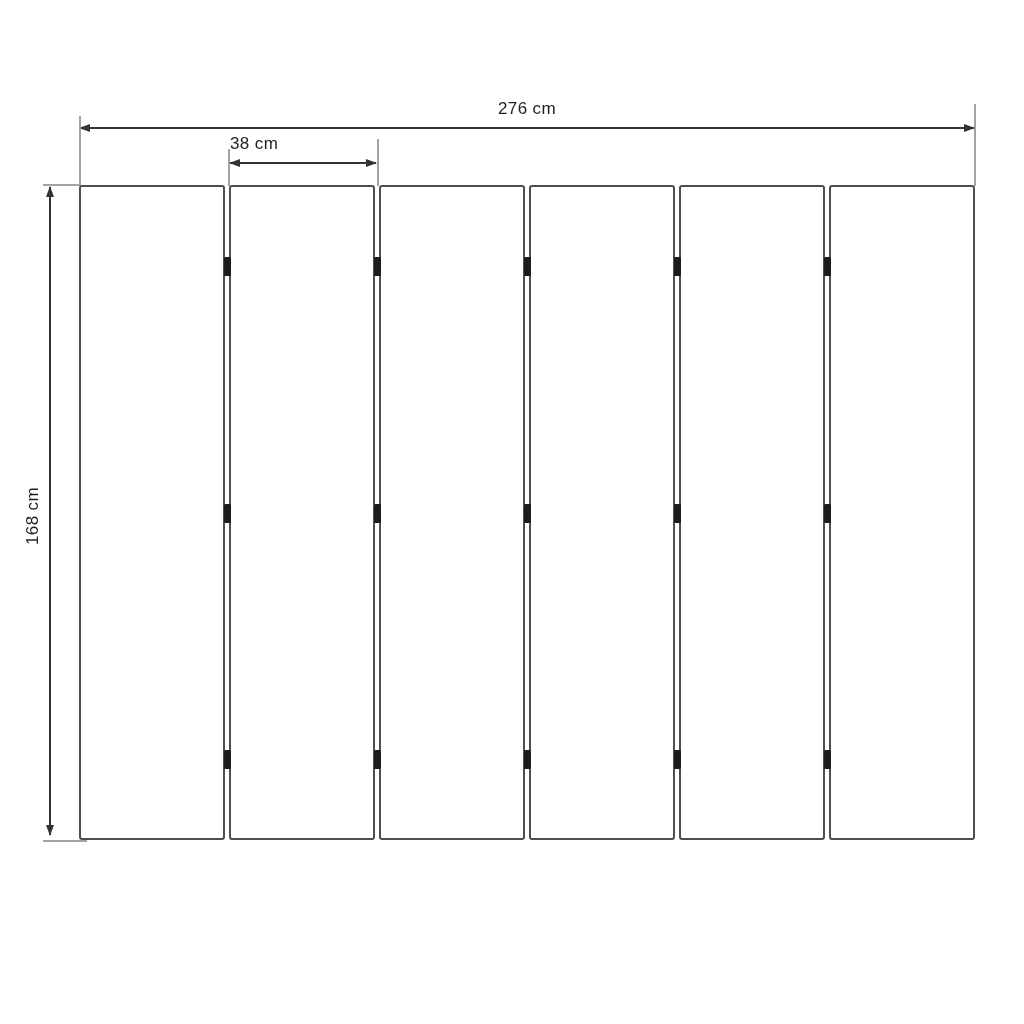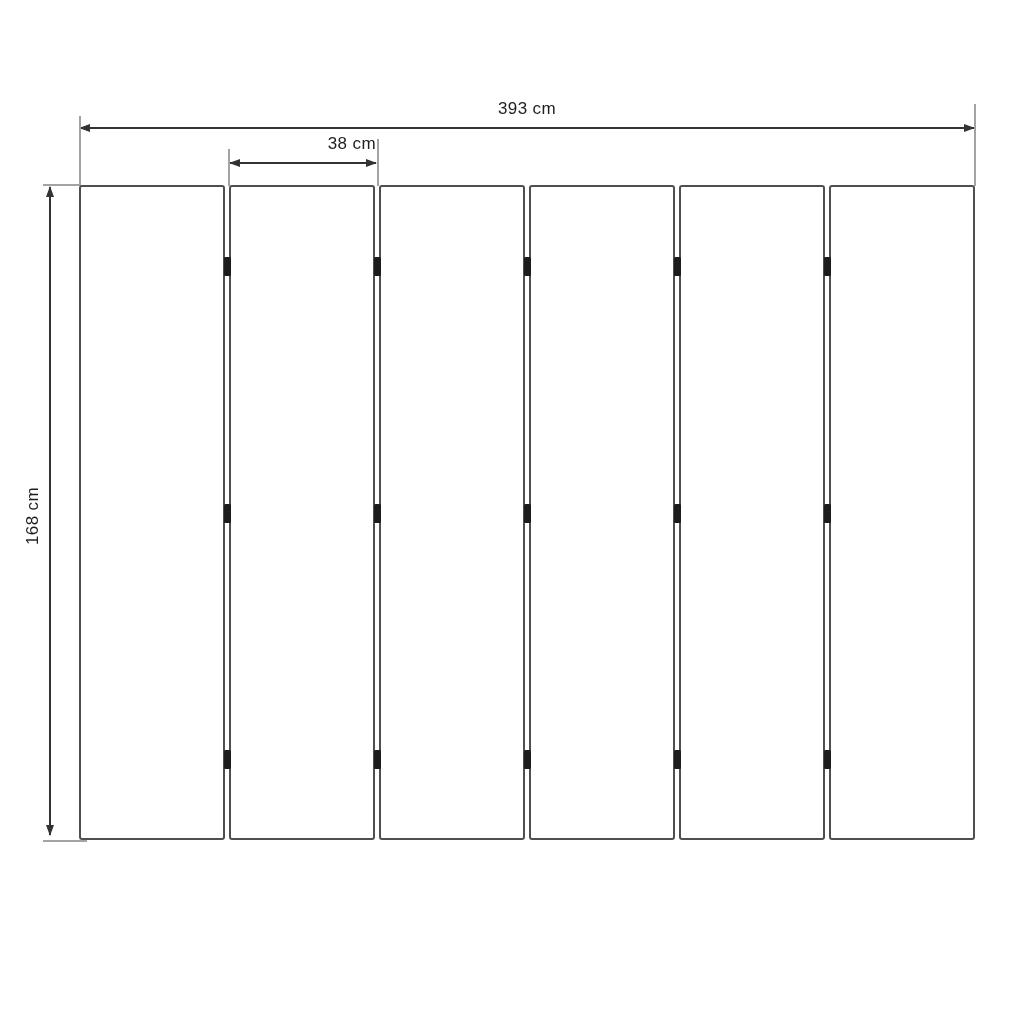--- a/index.html
+++ b/index.html
@@ -66,33 +66,33 @@
 
   
   .dim-label {
     position: absolute;
     color: var(--text);
     font-size: 17px;
     letter-spacing: 0.4px;
     line-height: 1.2;
   }
   .label-total { left: 79px;  top: 99px;  width: 896px; text-align: center; }
-  .label-panel { left: 230px; top: 134px; width: 146px; text-align: right; }
+  .label-panel { left: 230px; top: 134px; width: 146px; text-align: left; }
   .label-height {
     left: 33px; top: 516px;
     transform: translate(-50%, -50%) rotate(-90deg);
     white-space: nowrap;
   }
 </style>
 </head>
 <body>
 
 <div class="canvas">
 
-  <div class="dim-label label-total">393 cm</div>
+  <div class="dim-label label-total">276 cm</div>
   <div class="dim-line line-total">
     <span class="arrow arrow-left"></span>
     <span class="arrow arrow-right"></span>
   </div>
   <div class="ext ext-total-left"></div>
   <div class="ext ext-total-right"></div>
 
   <div class="dim-label label-panel">38 cm</div>
   <div class="dim-line line-panel">
     <span class="arrow arrow-left"></span>

